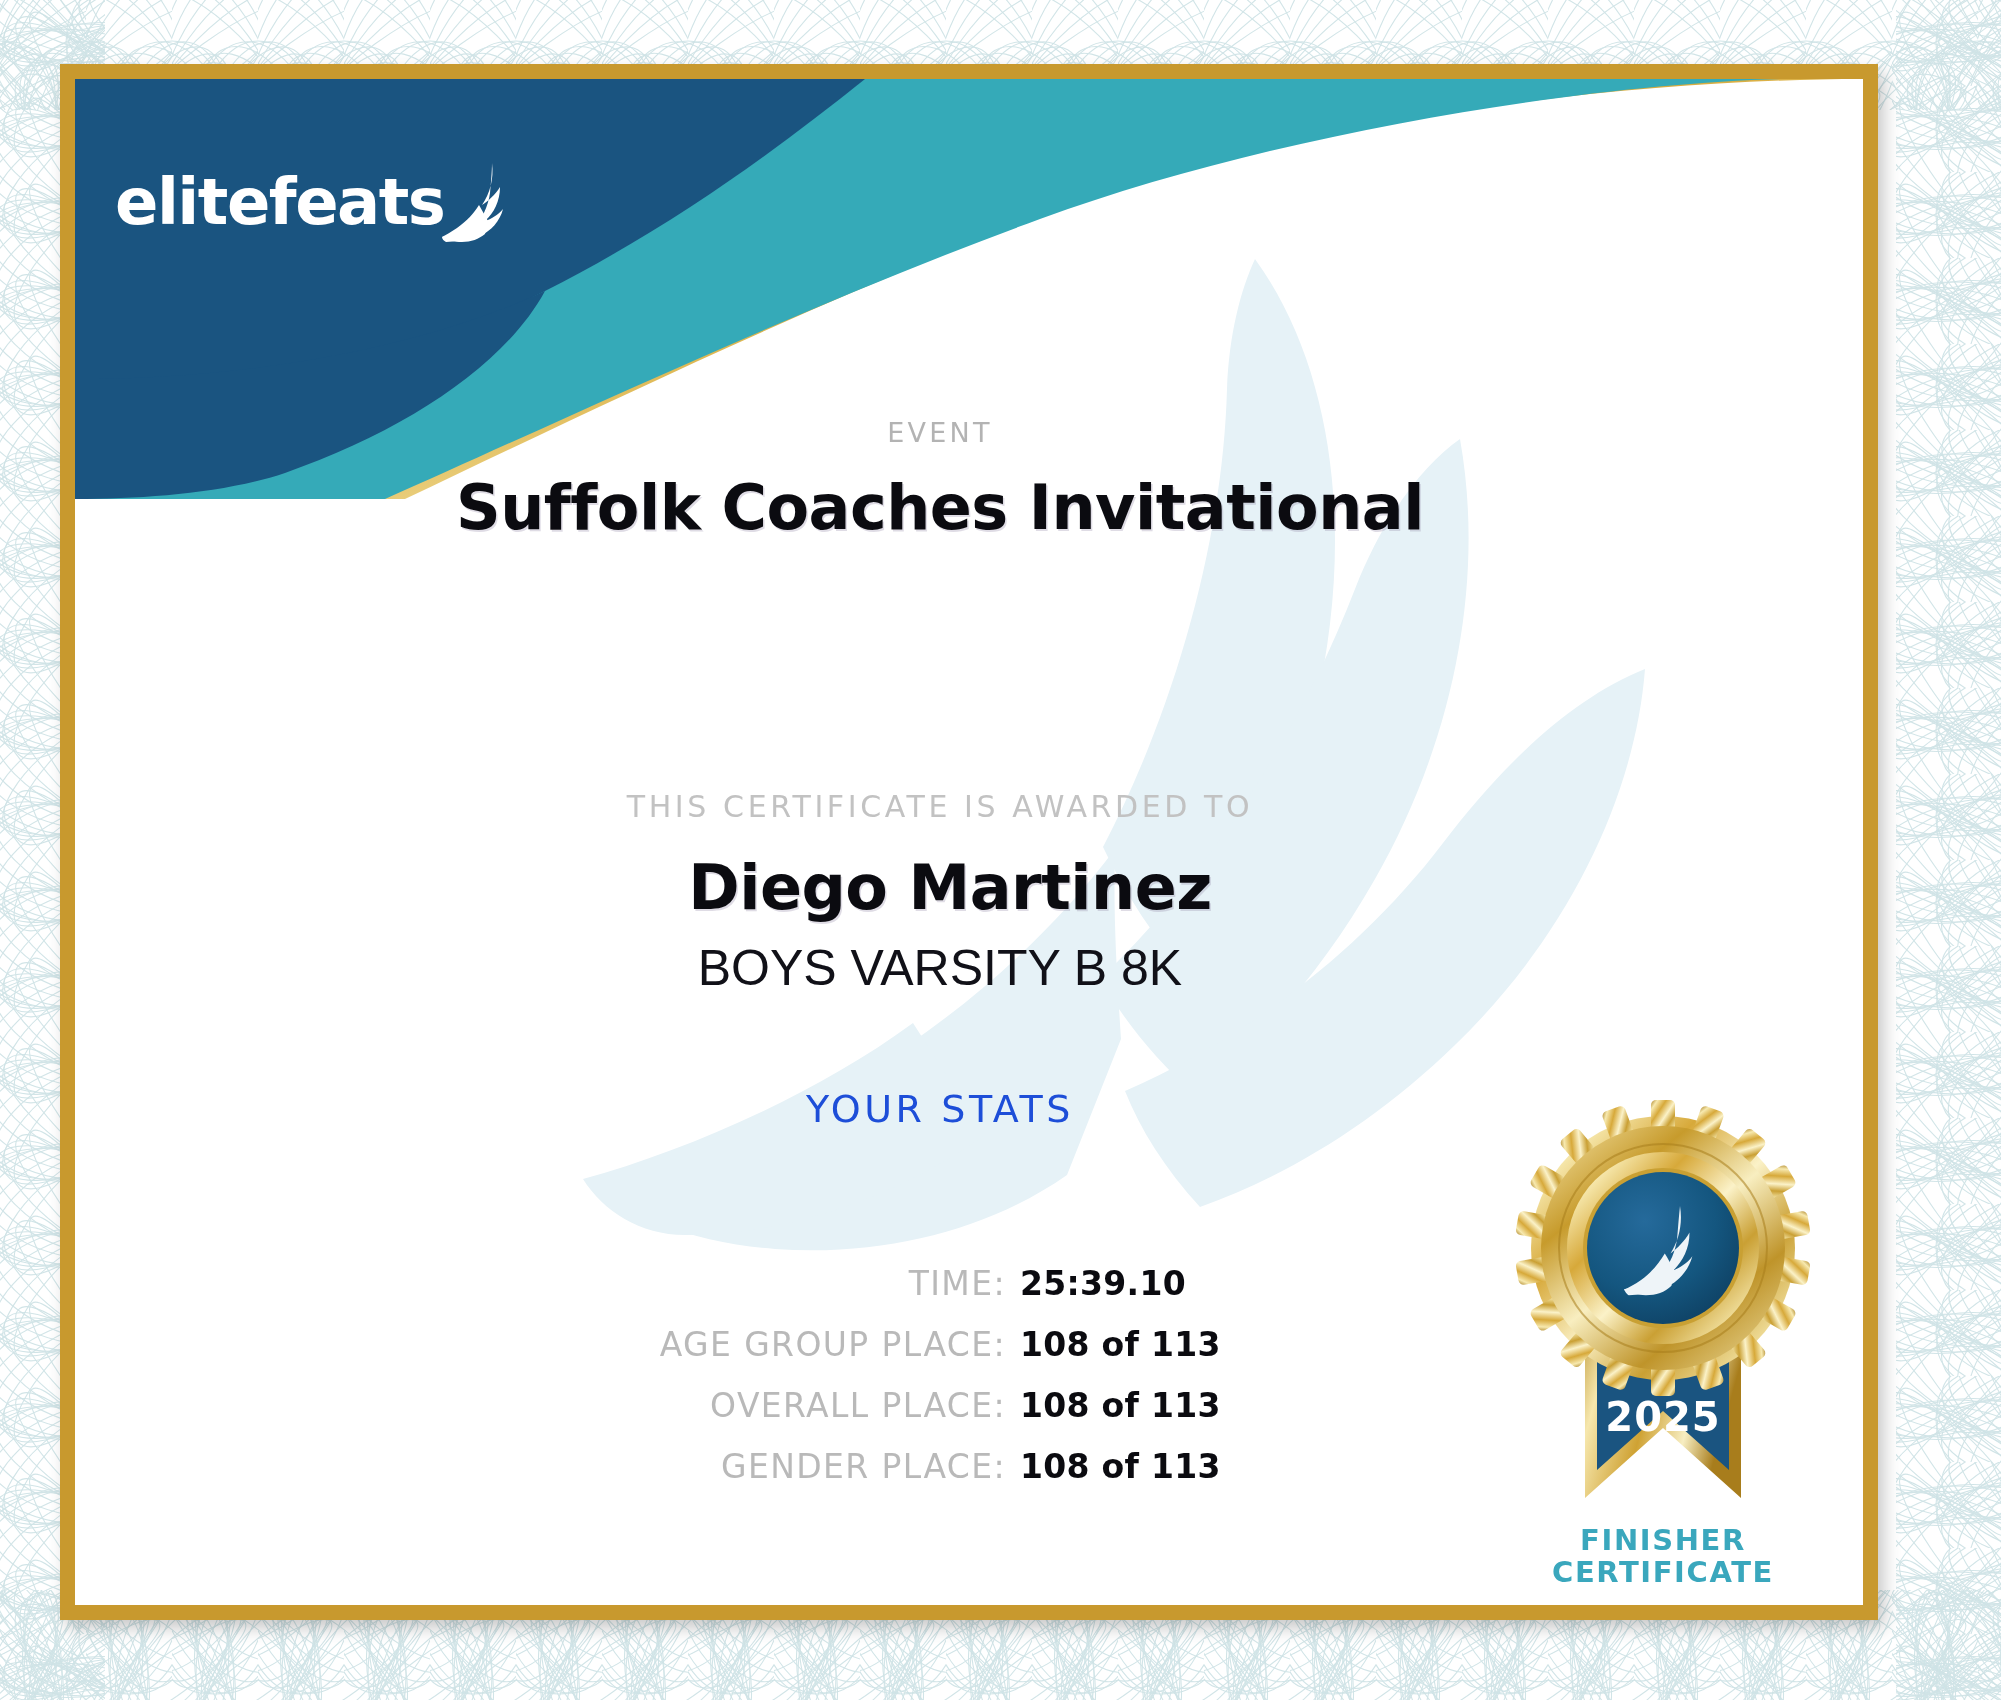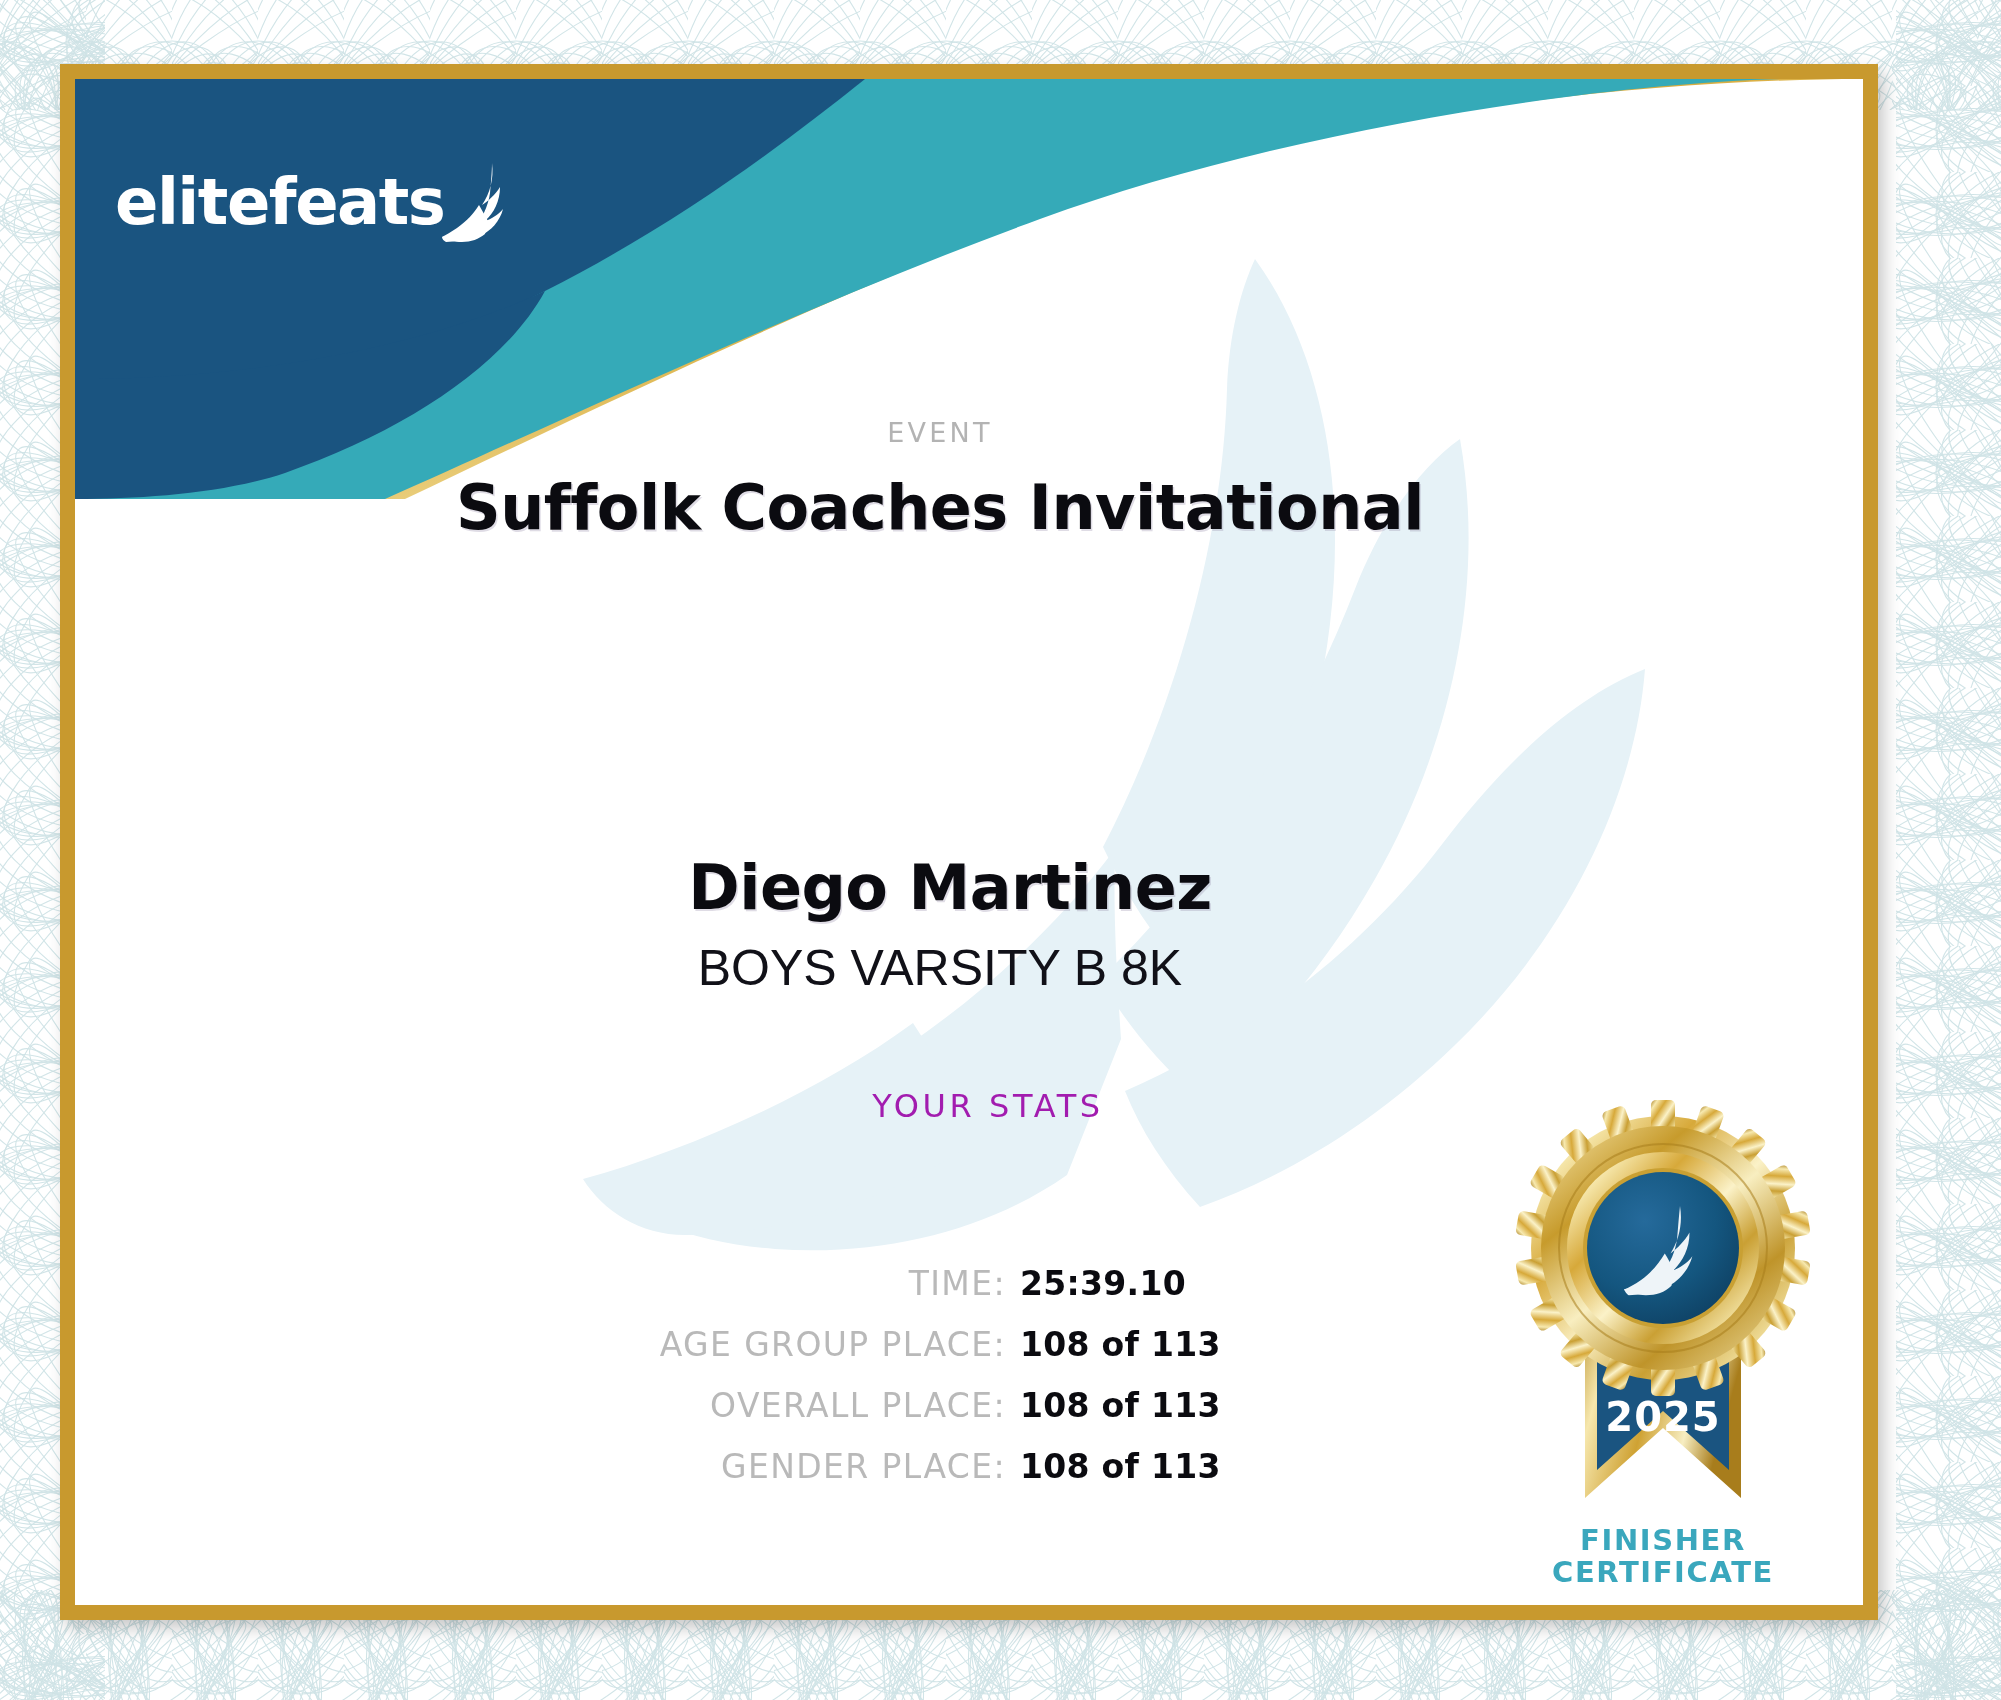--- a/index.html
+++ b/index.html
@@ -145,25 +145,24 @@
     top: 860px;
     font-family: "Liberation Sans", sans-serif;
     font-size: 50px;
     font-weight: 400;
     letter-spacing: 0px;
     color: #111118;
   }
   #label-stats {
     top: 1008px;
     font-family: "DejaVu Sans", sans-serif;
-    font-size: 32px;
+    font-size: 38px;
     font-weight: 400;
     letter-spacing: 3.6px;
-    color: #a21caf;
-    margin-left: 48px;
+    color: #1d4ed8;
   }
 
   
   #stats {
     position: absolute;
     left: 0;
     top: 1185px;
     width: 1730px;
   }
   .stat-row {
@@ -320,20 +319,21 @@
                    C85 996 48 972 28 940 Z"></path>
         </g>
       </svg>
 
       <div id="content">
 
         <div class="center-col" id="label-event">EVENT</div>
 
         <div class="center-col" id="event-title">Suffolk Coaches Invitational</div>
 
+        <div class="center-col" id="label-awarded">THIS CERTIFICATE IS AWARDED TO</div>
 
         <div class="center-col" id="recipient-name">Diego Martinez</div>
 
         <div class="center-col" id="division">BOYS VARSITY B 8K</div>
 
         <div class="center-col" id="label-stats">YOUR STATS</div>
 
         <div id="stats">
           <div class="stat-row">
             <div class="stat-label">TIME:</div>

